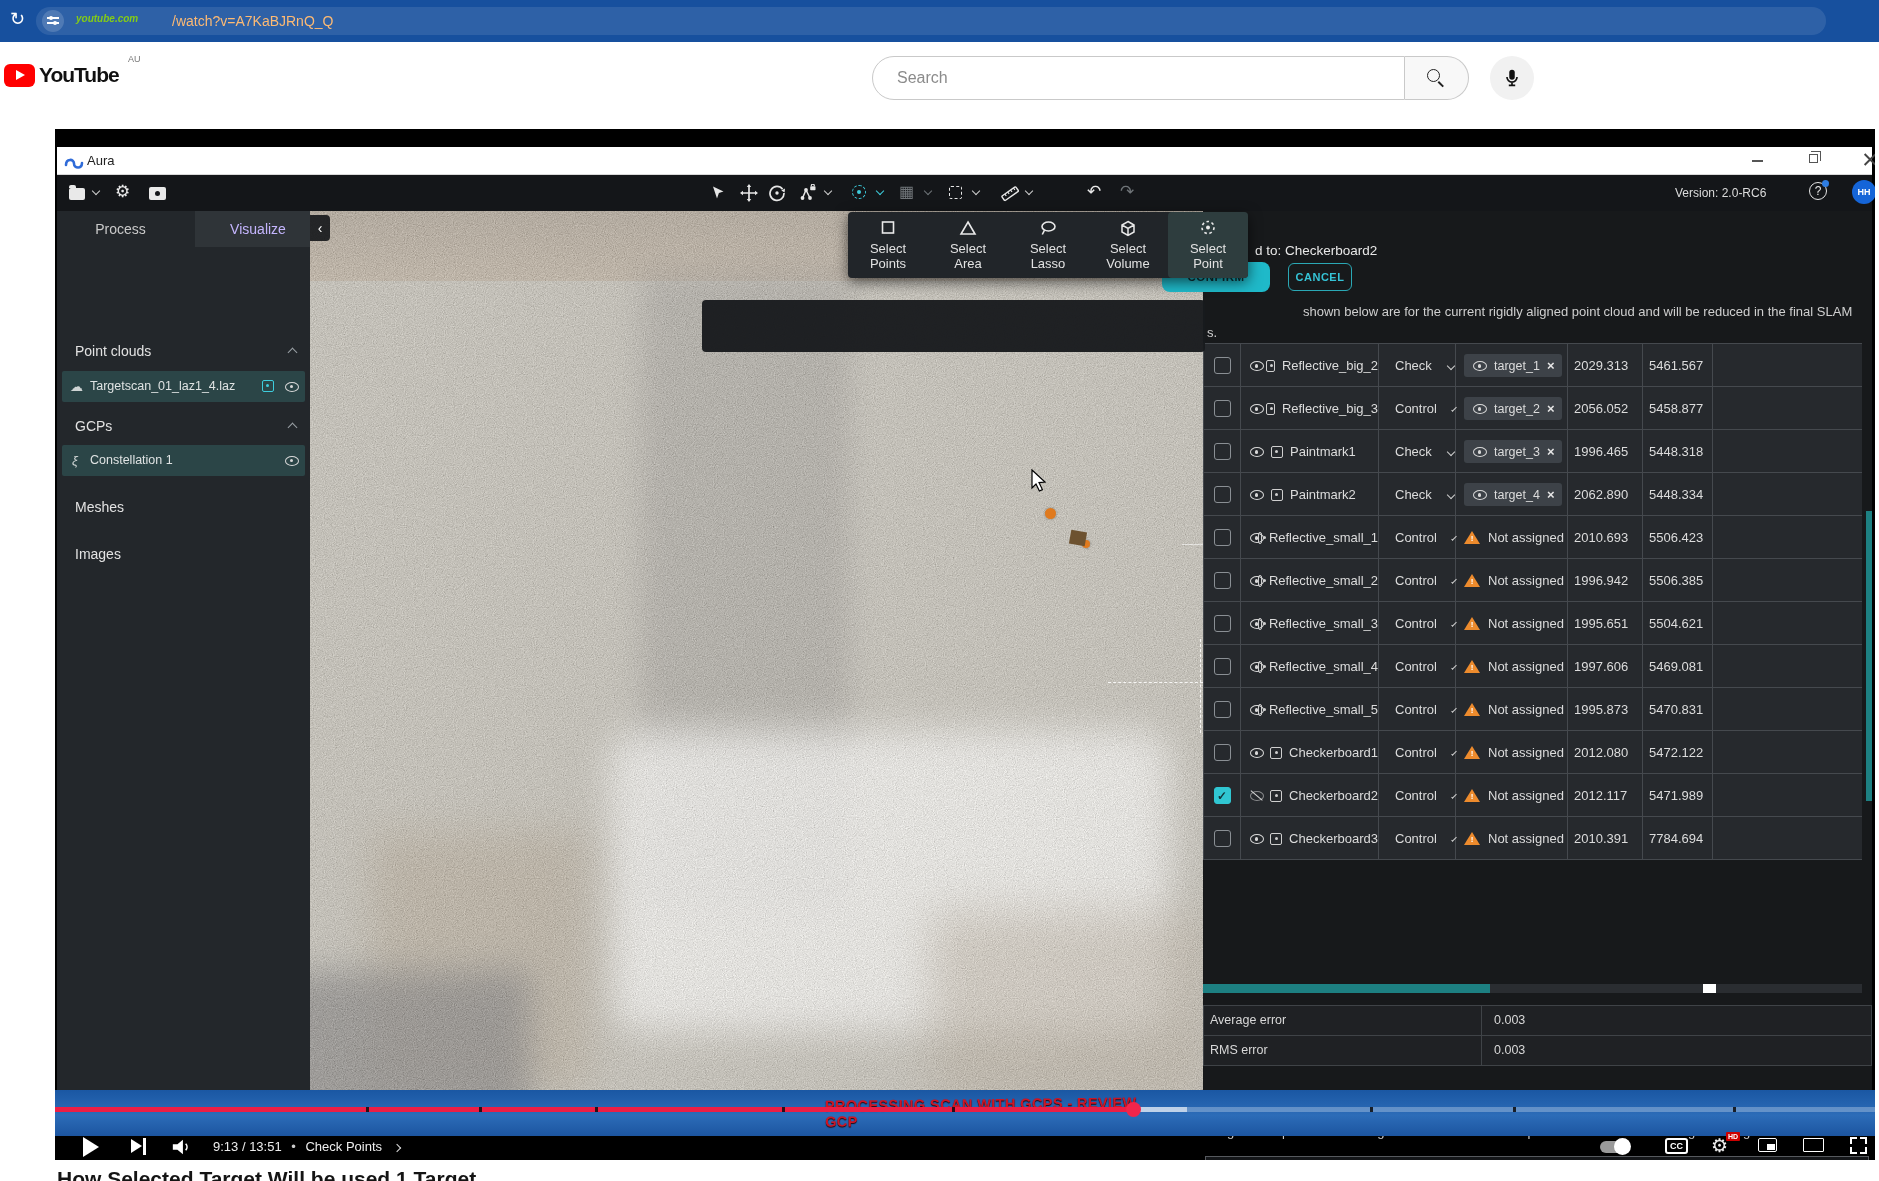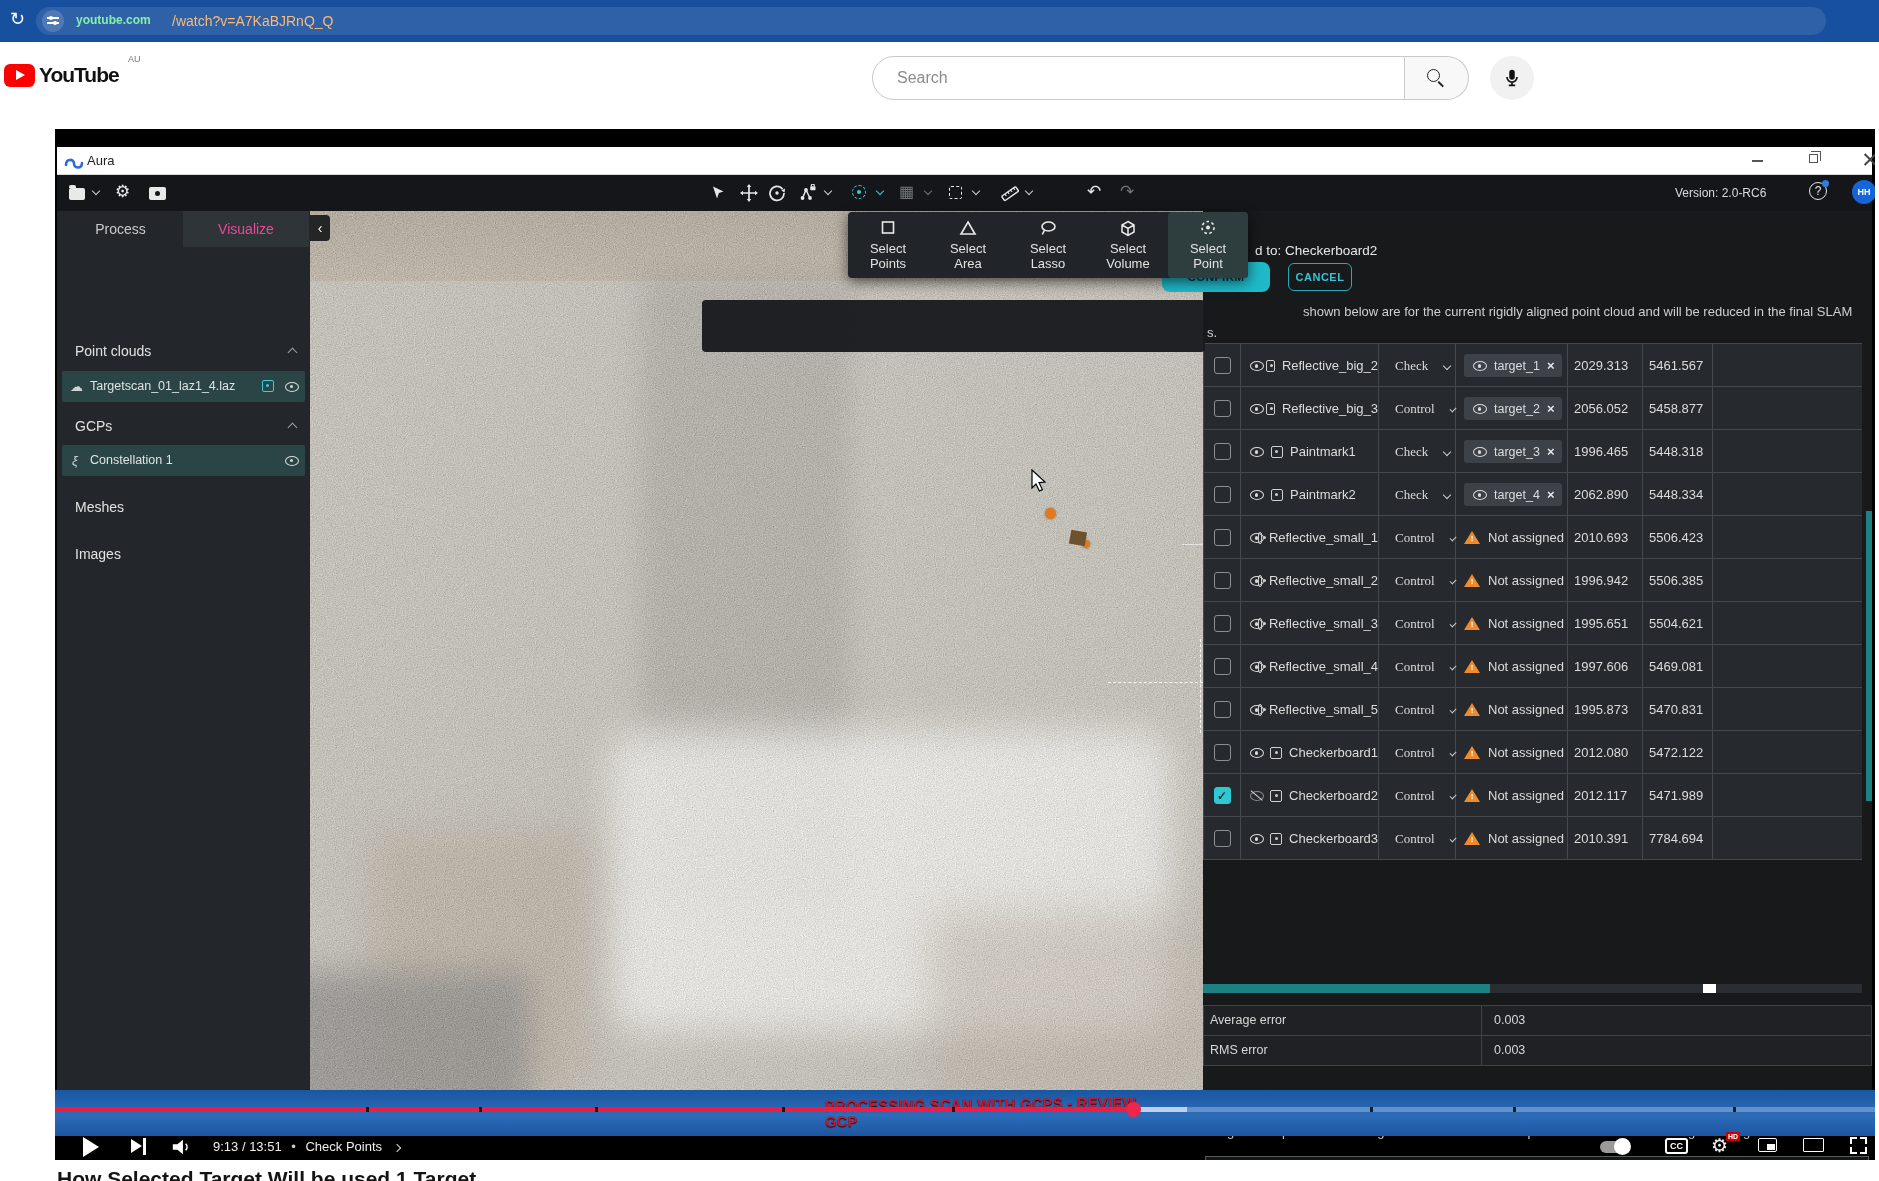--- a/index.html
+++ b/index.html
@@ -11,21 +11,21 @@
   #browser-bar .reload { position:absolute; left:10px; top:8px; color:#fff; font-size:18px; }
   #url-pill { position:absolute; left:36px; top:7px; width:1790px; height:28px;
     background:rgba(255,255,255,.10); border-radius:14px; }
   #url-pill .chipc { position:absolute; left:6px; top:3px; width:22px; height:22px; border-radius:50%;
     background:rgba(255,255,255,.16); }
   .tune { position:absolute; left:5px; top:6px; width:12px; height:10px; }
   .tune::before { content:""; position:absolute; left:0; top:1px; width:12px; height:2px; background:#fff;
     box-shadow:0 5px 0 #fff; }
   .tune::after { content:""; position:absolute; left:2px; top:0; width:4px; height:4px; border-radius:50%;
     background:#fff; box-shadow:4px 5px 0 #fff; }
-  #url-pill .dom { position:absolute; left:40px; top:6px; color:#86efac; font-size:12px; font-weight:700; }
+  #url-pill .dom { position:absolute; left:40px; top:6px; color:#84cc16; font-size:10px; font-weight:700;font-style:italic; }
   #url-pill .path { position:absolute; left:136px; top:6px; color:#fdba74; font-size:14px; }
 
   
   #yt-header { position:absolute; left:0; top:42px; width:1879px; height:68px; background:#fff; }
   .yt-logo-box { position:absolute; left:4px; top:22px; width:31px; height:23px; background:#f00; border-radius:6px; }
   .yt-logo-box::after { content:""; position:absolute; left:12px; top:6px; width:0; height:0;
     border-left:9px solid #fff; border-top:5.5px solid transparent; border-bottom:5.5px solid transparent; }
   .yt-word { position:absolute; left:39px; top:21px; font-size:21px; font-weight:700; letter-spacing:-1px; color:#111; }
   .yt-region { position:absolute; left:128px; top:12px; font-size:9px; color:#777; }
   #yt-search { position:absolute; left:872px; top:14px; width:533px; height:44px; border:1px solid #c9c9c9;
@@ -84,21 +84,21 @@
     border-radius:50%; color:#e6e6e6; font-size:12px; text-align:center; line-height:17px; }
   .help::after { content:""; position:absolute; right:-3px; top:-3px; width:7px; height:7px; border-radius:50%;
     background:#2f7de1; }
   .avatar { position:absolute; left:1795px; top:5px; width:24px; height:24px; border-radius:50%;
     background:#1565d8; color:#fff; font-size:9px; font-weight:700; text-align:center; line-height:24px; }
 
   
   #sidebar { position:absolute; left:2px; top:82px; width:253px; height:879px; background:#23272b; }
   .tab { position:absolute; top:0; height:36px; font-size:14px; text-align:center; line-height:36px; }
   #tab-process { left:0; width:127px; color:#c9c9c9; }
-  #tab-visualize { left:126px; width:126px; color:#ec4899; background:#2f3438; }
+  #tab-visualize { left:138px; width:126px; color:#c4b5fd; background:#2f3438; }
   .sec-h { position:absolute; left:18px; font-size:14px; color:#e2e2e2; }
   .sec-chev { position:absolute; width:7px; height:7px; border-left:1.6px solid #9aa0a5; border-top:1.6px solid #9aa0a5;
     transform:rotate(45deg); left:232px; }
   .side-item { position:absolute; left:5px; width:243px; height:31px; background:#2b4547; border-radius:2px;
     color:#dfe3e3; font-size:12.5px; line-height:31px; }
   .cloud-ch { color:#cfd4d4; font-size:13px; }
   .const-ch { color:#cfd4d4; font-size:13px; font-style:italic; }
   .i-eye { display:inline-block; width:15px; height:12px; position:relative; }
   .i-eye::before { content:""; position:absolute; left:1px; top:1.5px; width:12px; height:8px;
     border:1.3px solid #d8d8d8; border-radius:50%; }
@@ -140,21 +140,21 @@
   .grow { height:43px; display:grid; grid-template-columns:37px 138px 77px 112px 75px 70px 1fr;
     background:#26292d; border-bottom:1px solid #45494e; align-items:center; }
   .gc { height:43px; border-right:1px solid #45494e; display:flex; align-items:center; font-size:13px; color:#dcdcdc; }
   .gc.c-sp { border-right:0; }
   .c-cb { justify-content:center; }
   .cb { width:17px; height:17px; border:1.8px solid #8a8f94; border-radius:3px; position:relative; background:transparent; }
   .cb.on { background:#30c6d2; border-color:#30c6d2; }
   .cb.on::after { content:"✓"; position:absolute; left:2.5px; top:0.5px; font-size:12px; font-weight:700; color:#123439; }
   .c-name { gap:7px; padding-left:8px; }
   .c-name .nm { font-size:13px; }
-  .c-type { padding-left:16px; gap:16px;font-family:Liberation Serif, serif; }
+  .c-type { padding-left:16px; gap:16px; }
   .c-asn { padding-left:8px; gap:8px; }
   .chip { display:inline-flex; align-items:center; gap:7px; background:#3d4248; border-radius:3px;
     padding:4px 8px; font-size:12.5px; }
   .chip .x { color:#e6e6e6; font-size:13px; font-weight:700; }
   .na { display:inline-flex; align-items:center; gap:8px; }
   .tri { width:16px; height:13px; background:#ed8b2d; clip-path:polygon(50% 0,100% 100%,0 100%); position:relative;
     display:inline-block; }
   .tri::after { content:"!"; position:absolute; left:6.8px; top:2.5px; font-size:8px; font-weight:700; color:#fff; }
   .c-n1,.c-n2 { padding-left:6px; }
 

